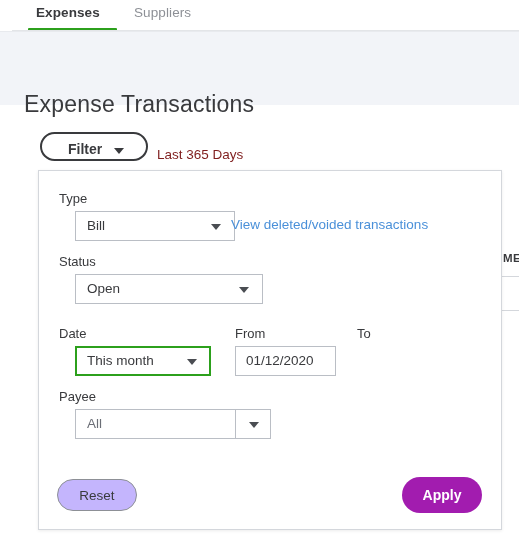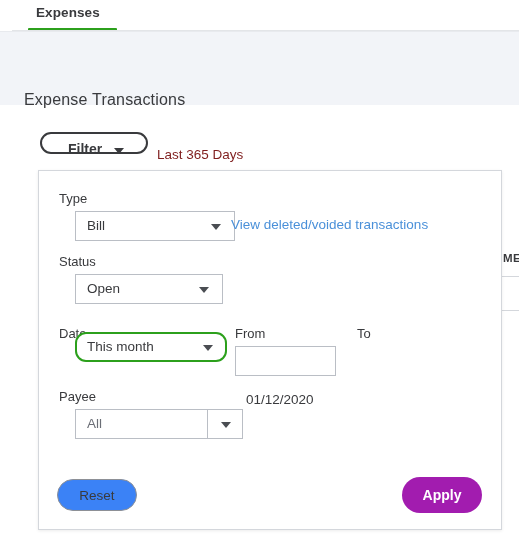--- a/index.html
+++ b/index.html
@@ -62,32 +62,32 @@
     left: 0; top: 31px;
     width: 519px;
     height: 74px;
     background: #f2f4f8;
     border-top: 1px solid #e8eaee;
     box-sizing: border-box;
   }
   #page-title {
     position: absolute;
     left: 24px; top: 59px;
-    font-size: 16px;
+    font-size: 23px;
     font-weight: normal;
     color: #393a3d;
     letter-spacing: 0.2px;
   }
 
   
   #filter-button {
     position: absolute;
     left: 40px; top: 132px;
     width: 108px;
-    height: 22px;
+    height: 29px;
     box-sizing: border-box;
     border: 2px solid #393a3d;
     border-radius: 17px;
     background: #ffffff;
     cursor: pointer;
   }
   #filter-button-label {
     position: absolute;
     left: 26px; top: 7px;
     font-size: 14px;
@@ -181,74 +181,73 @@
     background: #ffffff;
     border: 1px solid #babec5;
     cursor: text;
   }
   .text-input-value {
     position: absolute;
     left: 10px;
     top: 6px;
     font-size: 13.5px;
     color: #393a3d;
-    margin-top: 39px;
   }
 
   
   #label-type { left: 20px; top: 20px; }
   #select-type { left: 20px; top: 40px; width: 160px; }
   #select-type .select-caret { right: 13px; }
   #link-view-deleted {
     position: absolute;
     left: 192px; top: 46px;
     font-size: 13.5px;
     color: #4a90d9;
     text-decoration: none;
     cursor: pointer;
     white-space: nowrap;
   }
 
   
   #label-status { left: 20px; top: 83px; }
-  #select-status { left: 20px; top: 103px; width: 148px; }
+  #select-status { left: 20px; top: 103px; width: 188px; }
   #select-status .select-caret { right: 13px; }
 
   
   #label-date { left: 20px; top: 155px; }
-  #select-date { left: 20px; top: 161px; width: 152px; border-radius: 11px; }
+  #select-date { left: 20px; top: 175px; width: 136px; }
   #select-date .select-caret { right: 12px; top: 11px; }
   #select-date .select-value { left: 10px; top: 5px; }
 
   #label-from { left: 196px; top: 155px; }
   #input-from { left: 196px; top: 175px; width: 101px; }
   #label-to { left: 318px; top: 155px; }
   #input-to { left: 318px; top: 175px; width: 101px; }
 
   
   #label-payee { left: 20px; top: 218px; }
-  #select-payee { left: 20px; top: 238px; width: 168px; }
+  #select-payee { left: 20px; top: 238px; width: 196px; }
   #select-payee .select-value { color: #6b6e76; }
   #payee-divider {
     position: absolute;
     right: 34px; top: 0;
     width: 1px; height: 28px;
     background: #babec5;
   }
   #select-payee .select-caret { right: 11px; }
 
   
   #reset-button {
     position: absolute;
     left: 18px; top: 308px;
     width: 80px; height: 32px;
     box-sizing: border-box;
     border: 1px solid #8d9096;
     border-radius: 16px;
-    background: #3b82f6;
+    background: #c4b5fd;
     cursor: pointer;
   }
   #reset-label {
     position: absolute;
     width: 100%;
     text-align: center;
     top: 8px;
     font-size: 13.5px;
     color: #393a3d;
   }
@@ -270,20 +269,21 @@
     font-size: 14px;
     font-weight: bold;
     color: #ffffff;
   }
 </style>
 </head>
 <body>
 
 <div id="tabbar">
   <div id="tab-expenses" class="tab">Expenses</div>
+  <div id="tab-suppliers" class="tab inactive">Suppliers</div>
   <div id="tab-underline"></div>
   <div id="tabbar-rule"></div>
 </div>
 
 <div id="page-header">
   <div id="page-title">Expense Transactions</div>
 </div>
 
 <div id="filter-button">
   <span id="filter-button-label">Filter</span>

